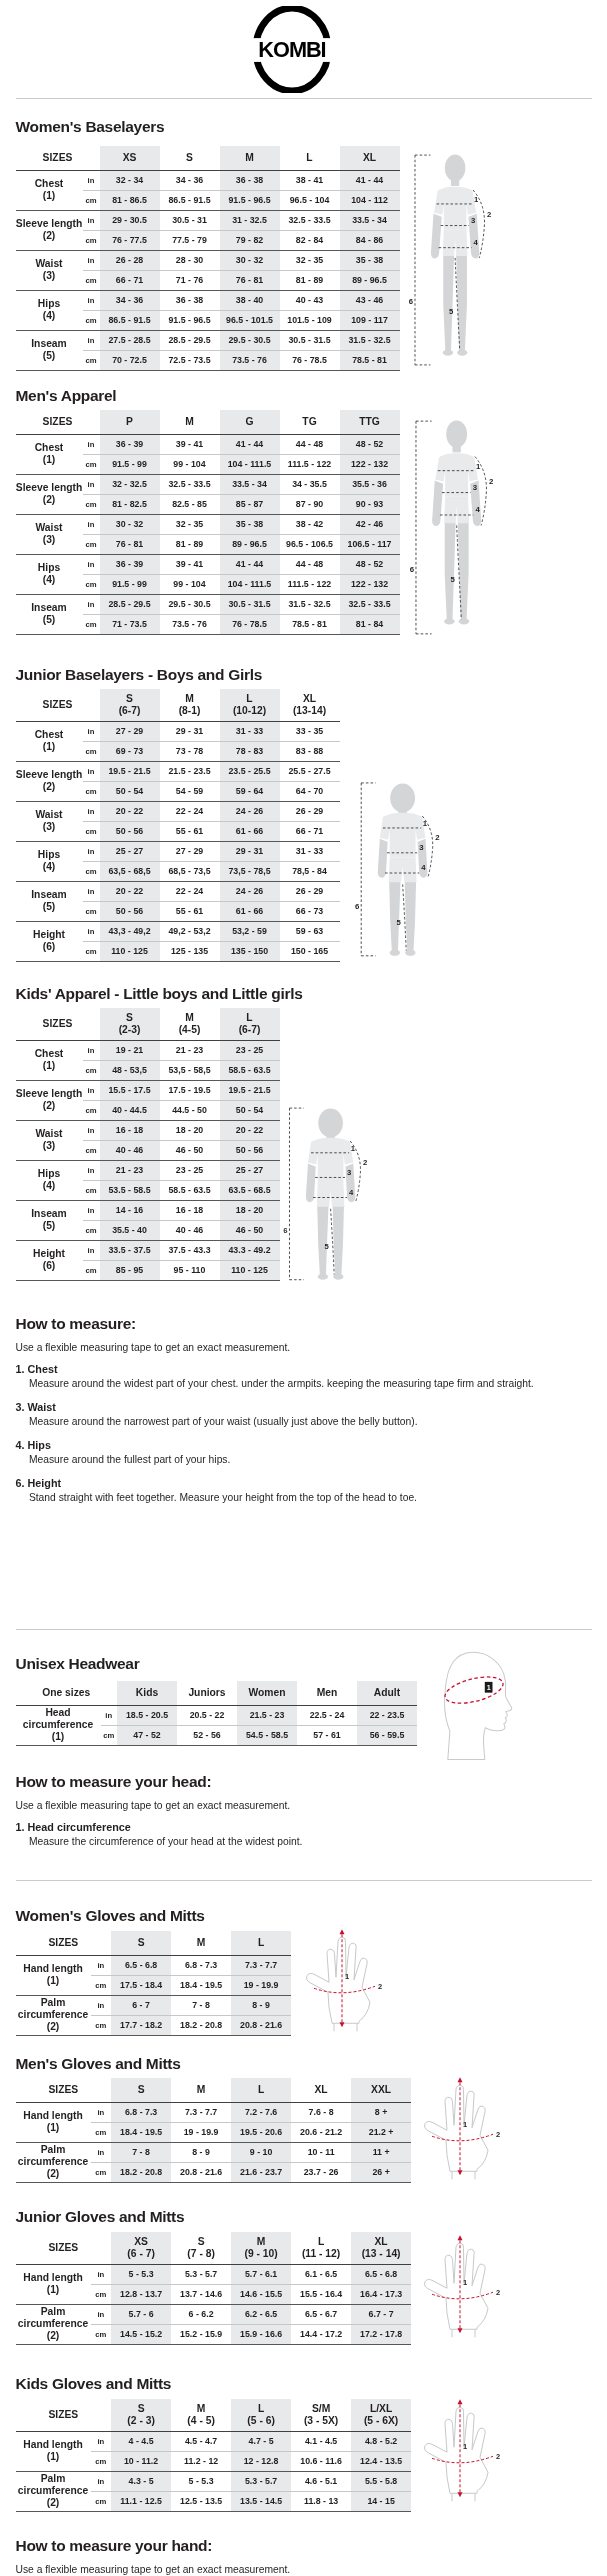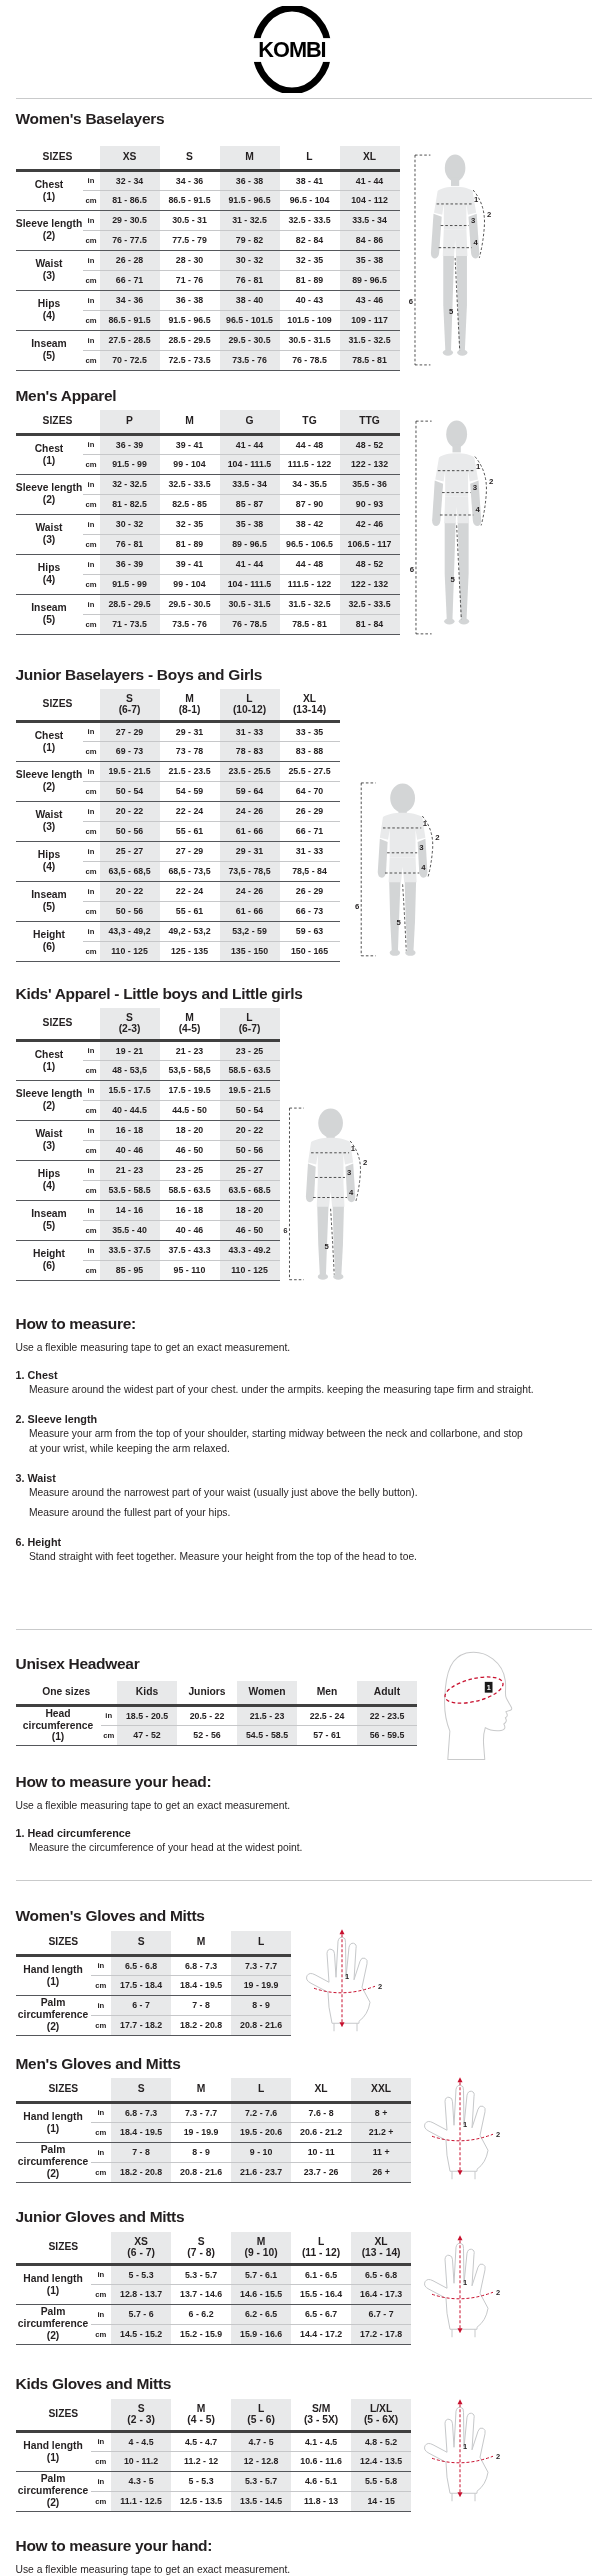--- a/index.html
+++ b/index.html
@@ -9,36 +9,36 @@
 
   .divider { position:absolute; left:15.5px; width:576px; height:0.5px; background:#c9cacb; }
 
   .section-title { position:absolute; left:15.5px; margin:0; font-size:15.5px; font-weight:700;
                    letter-spacing:-0.3px; color:#231f20; white-space:nowrap; }
 
   .tablewrap { position:absolute; }
 
   table.chart { border-collapse:collapse; table-layout:fixed; }
   .chart th, .chart td { padding:0; text-align:center; vertical-align:middle; color:#231f20; }
-  .chart thead th { font-size:10.3px; font-weight:700; height:24px; border-bottom:3px solid #404040; line-height:1.12; }
+  .chart thead th { font-size:10.3px; font-weight:700; height:24px; border-bottom:1px solid #404040; line-height:1.12; }
   .chart.h-two thead th { height:32px; }
   .chart thead th.sizes { font-size:10.3px; }
   .chart tbody td { height:20px; font-size:8.8px; font-weight:600; }
   .chart tbody th.rowlabel { font-size:10.3px; font-weight:700; line-height:1.15;
                              border-bottom:1px solid #55575b; }
   .chart tbody th.rowlabel .num { display:block; font-weight:700; }
   .chart tbody td.unit { font-size:7.7px; font-weight:700; }
   .chart tbody tr.r1 td { border-bottom:0.5px solid #c6c7c9; }
   .chart tbody tr.r2 td { border-bottom:1px solid #55575b; }
   .shade { background:#e8e9ea; }
 
   .guide { position:absolute; left:15.5px; width:577px; }
   .guide h2 { margin:0 0 9.3px 0; font-size:15.5px; font-weight:700; letter-spacing:-0.3px; }
   .guide p.intro { margin:0 0 9.3px 0; font-size:10.3px; font-weight:400; }
-  .guide .item h3 { margin:16px 0 1px 0; font-size:10.8px; font-weight:700; }
+  .guide .item h3 { margin:10px 0 1px 0; font-size:10.8px; font-weight:700; }
   .guide .item p { margin:0 0 5.2px 13.4px; font-size:10.3px; font-weight:400; line-height:15px; max-width:505px; }
 
   .fig { position:absolute; }
   svg text.lbl { font-family:"Liberation Sans", sans-serif; font-size:15px; font-weight:700; fill:#231f20; }
   #logo { position:absolute; left:248px; top:6.2px; }
 </style>
 </head>
 <body>
 
 <div id="page">
@@ -140,21 +140,21 @@
   <div id="logo">
     <svg width="88" height="87" viewBox="0 0 170 168">
       <ellipse cx="85" cy="84" rx="70" ry="80" fill="none" stroke="#000" stroke-width="13"></ellipse>
       <rect x="0" y="62" width="170" height="46" fill="#fff"></rect>
       <text x="85" y="99" text-anchor="middle" font-size="42" font-weight="700" letter-spacing="-2" fill="#000" font-family="Liberation Sans, sans-serif">KOMBI</text>
     </svg>
   </div>
 
   <div class="divider" style="top:98px"></div>
 
-  <h2 class="section-title" style="top:110px">Women's Baselayers</h2>
+  <h2 class="section-title" style="top:118px">Women's Baselayers</h2>
   <div class="tablewrap" style="left:15.5px; top:146px">
       <table class="chart">
         <colgroup>
           <col style="width: 67px;">
           <col style="width: 17px;">
           <col style="width: 60px;">
           <col style="width: 60px;">
           <col style="width: 60px;">
           <col style="width: 60px;">
           <col style="width: 60px;">
@@ -641,28 +641,25 @@
     </svg>
 
   <div class="guide" style="top:1315px">
     <h2>How to measure:</h2>
     <p class="intro">Use a flexible measuring tape to get an exact measurement.</p>
     <div class="item">
       <h3><span>1.</span> <span>Chest</span></h3>
       <p>Measure around the widest part of your chest. under the armpits. keeping the measuring tape firm and straight.</p>
     </div>
     <div class="item">
-      <h3><span>2.</span> <span>Sleeve length</span></h3>
-      <p>Measure your arm from the top of your shoulder, starting midway between the neck and collarbone, and stop at your wrist, while keeping the arm relaxed.</p>
-    </div>
-    <div class="item">
       <h3><span>3.</span> <span>Waist</span></h3>
       <p>Measure around the narrowest part of your waist (usually just above the belly button).</p>
     </div>
     <div class="item">
+      <h3><span>4.</span> <span>Hips</span></h3>
       <p>Measure around the fullest part of your hips.</p>
     </div>
     <div class="item">
       <h3><span>6.</span> <span>Height</span></h3>
       <p>Stand straight with feet together. Measure your height from the top of the head to toe.</p>
     </div>
   </div>
 
   <div class="divider" style="top:1629px"></div>
 

